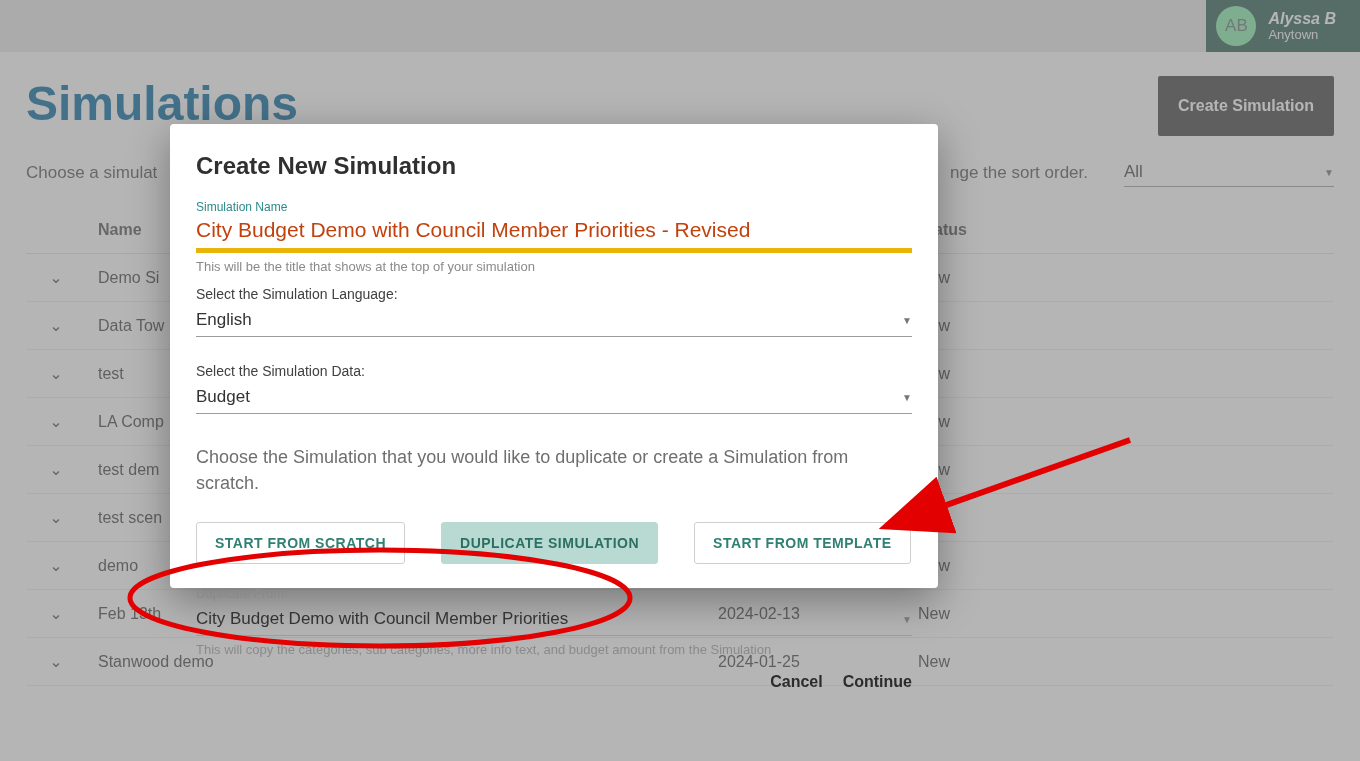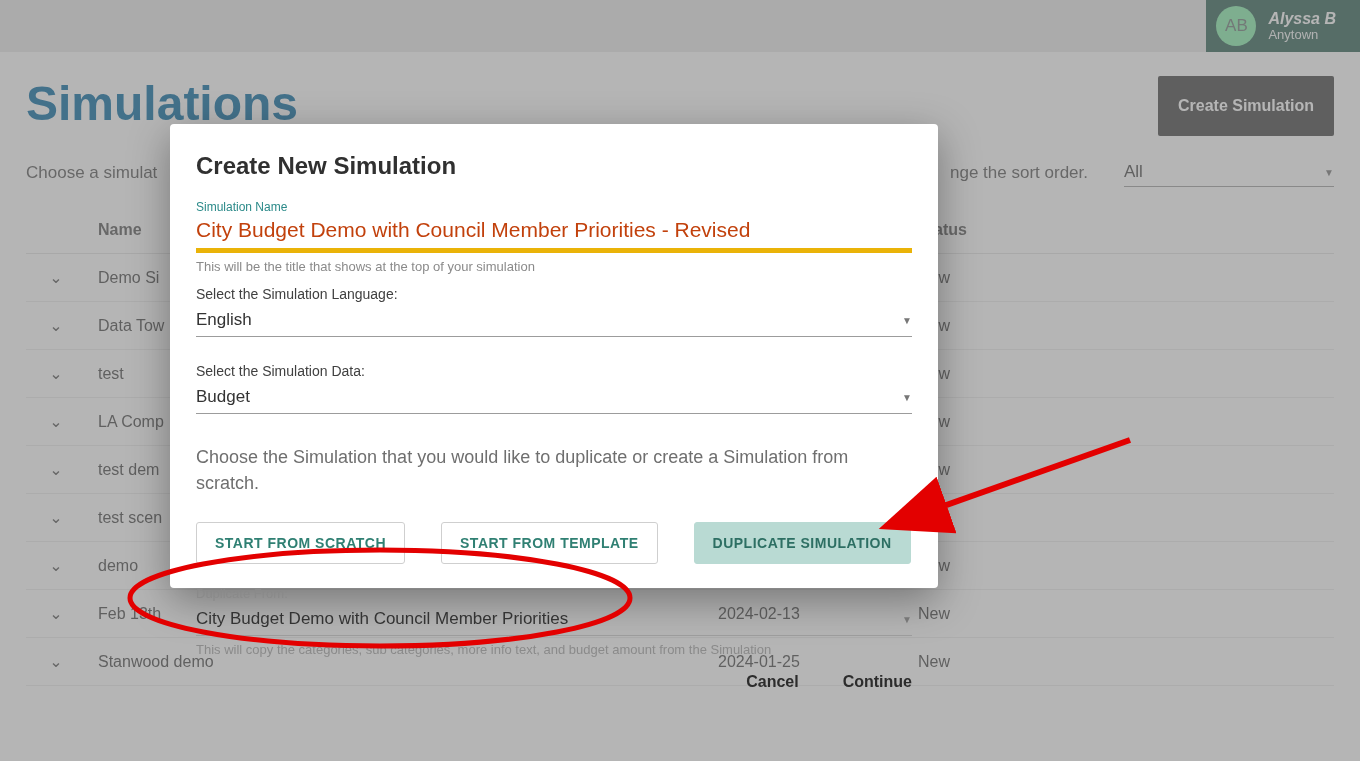--- a/index.html
+++ b/index.html
@@ -208,21 +208,21 @@
   }
   .dup-label {
     font-size: 13px;
     color: #8a8a8a;
     margin-top: 22px;
   }
   .modal-footer {
     margin-top: auto;
     display: flex;
     justify-content: flex-end;
-    gap: 44px;
+    gap: 20px;
     font-size: 16px;
     font-weight: 600;
     color: #2c2c2c;
     padding-top: 16px;
   }
   .modal-footer span { cursor: pointer; }
 
   
   svg.annot {
     position: absolute;
@@ -347,22 +347,22 @@
   <div class="section-label" style="margin-top:26px;">Select the Simulation Data:</div>
   <div class="sel">
     <span>Budget</span>
     <span class="caret">▼</span>
   </div>
 
   <div class="instr">Choose the Simulation that you would like to duplicate or create a Simulation from scratch.</div>
 
   <div class="btn-row">
     <button class="opt-btn">START FROM SCRATCH</button>
+    <button class="opt-btn selected">DUPLICATE SIMULATION</button>
     <button class="opt-btn">START FROM TEMPLATE</button>
-    <button class="opt-btn selected">DUPLICATE SIMULATION</button>
   </div>
 
   <div class="dup-label">Duplicate From:</div>
   <div class="sel">
     <span>City Budget Demo with Council Member Priorities</span>
     <span class="caret">▼</span>
   </div>
   <div class="helper">This will copy the categories, sub categories, more info text, and budget amount from the Simulation</div>
 
   <div class="modal-footer">

